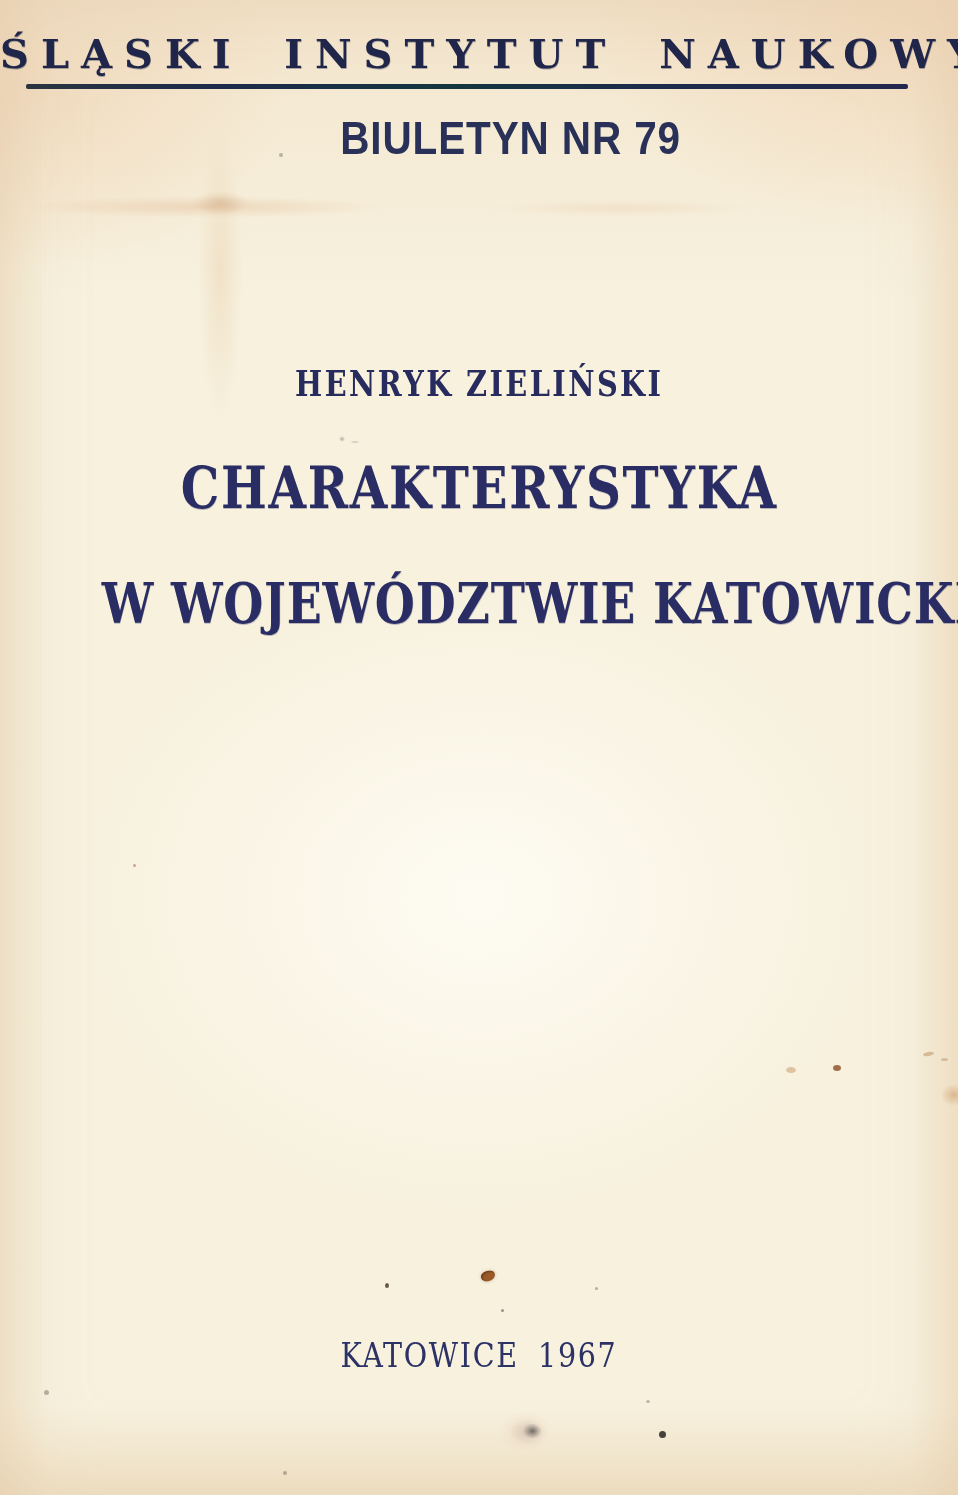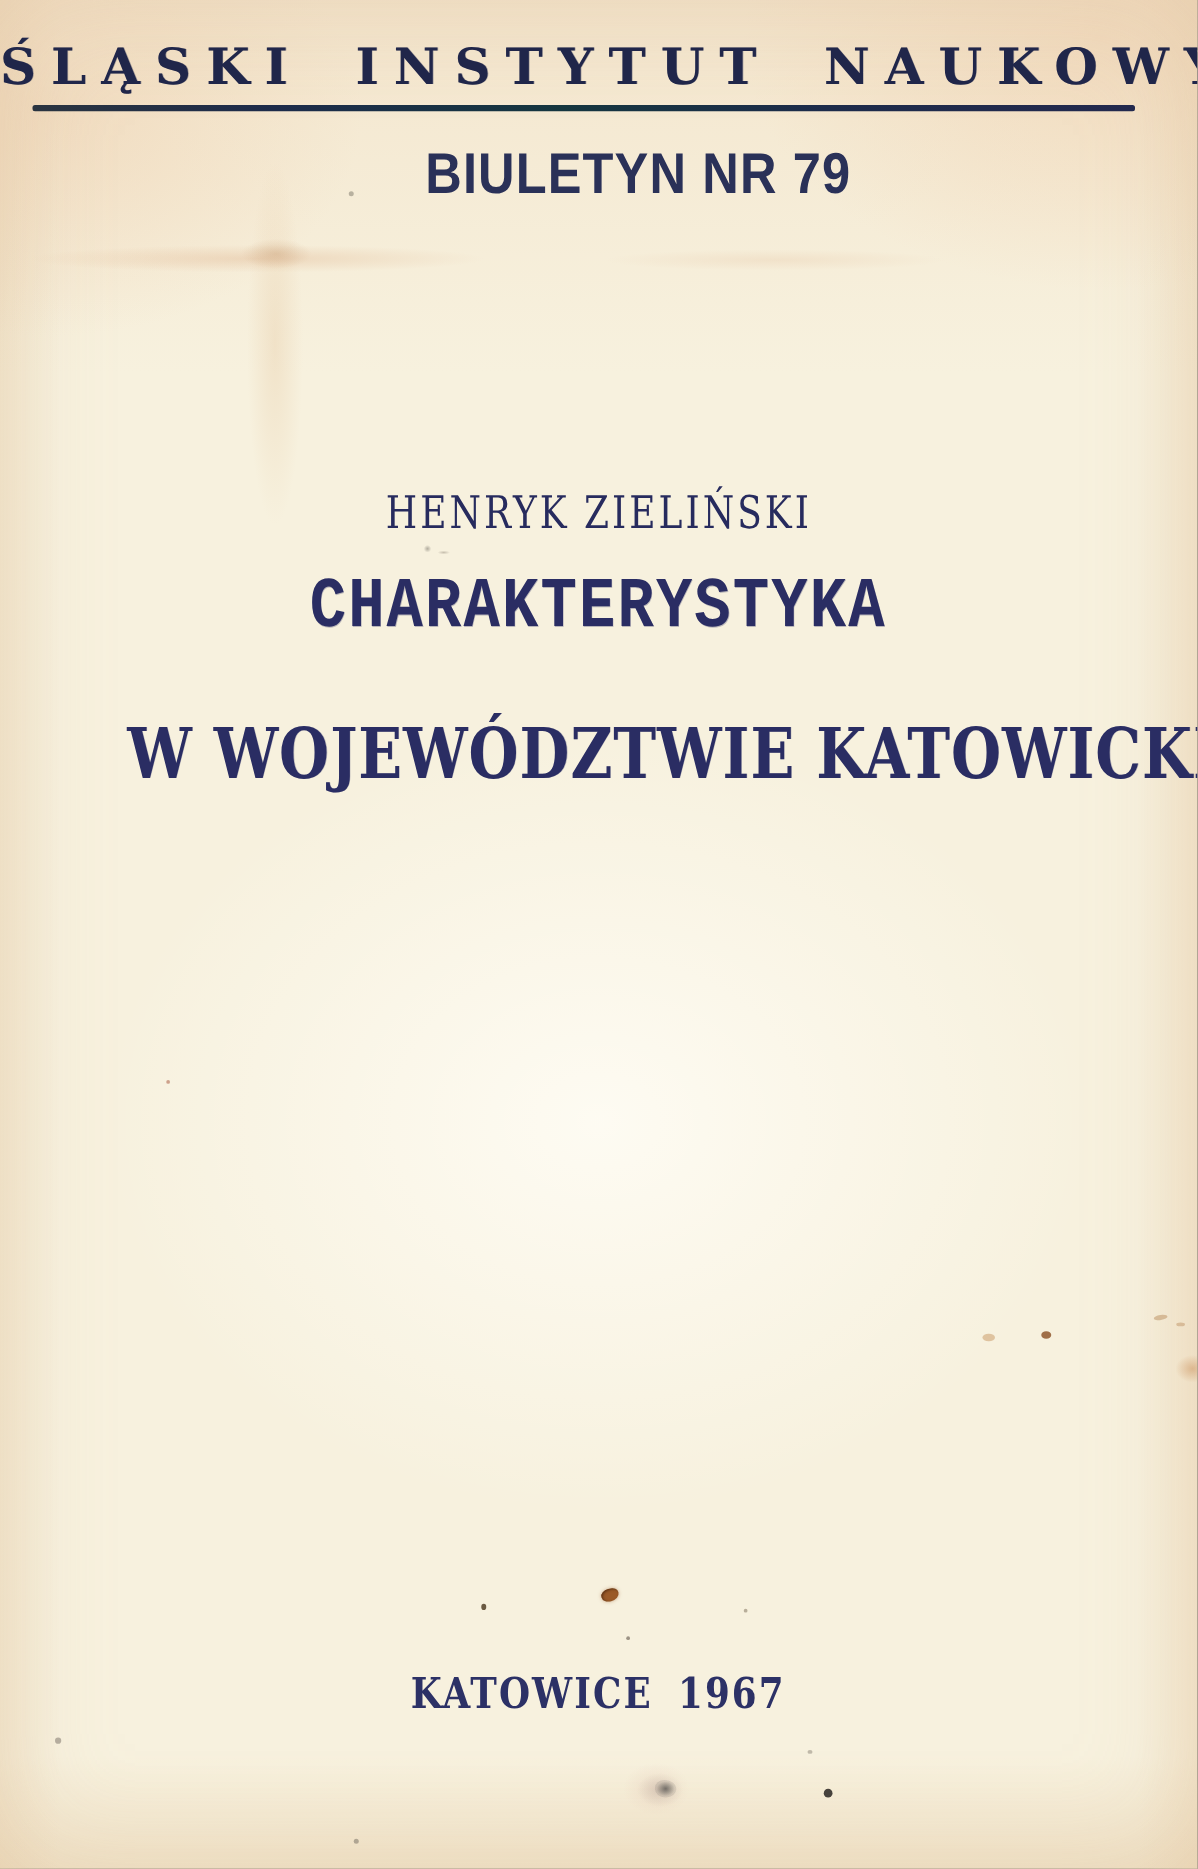--- a/index.html
+++ b/index.html
@@ -38,32 +38,32 @@
   .rule{
     position:absolute;left:26px;top:84px;width:882px;height:5px;border-radius:2px;
     background:linear-gradient(90deg,#2a3440 0%,#1c2b4a 22%,#14363f 48%,#1c2b4a 72%,#23294e 100%);
   }
   .series{
     top:115px;font-size:46px;font-weight:700;color:#2a3158;
     font-family:"Liberation Sans", sans-serif;letter-spacing:1px;margin-left:32px;
   }
   .series .scale{transform:scaleX(0.88);}
   .author{
-    top:365px;font-size:36px;font-weight:normal;color:#272b5e;letter-spacing:3px;margin-top:28px;
+    top:365px;font-size:36px;font-weight:bold;color:#272b5e;letter-spacing:3px;
   }
   .author .scale{transform:scaleX(0.80);}
   .title-line{font-weight:bold;color:#2a2d63;text-shadow:0.5px 0.5px 0 rgba(42,45,99,0.3);}
-  .title1{top:459px;font-size:57px;letter-spacing:2px;font-family:Liberation Mono, monospace;}
+  .title1{top:459px;font-size:57px;letter-spacing:2px;}
   .title1 .scale{transform:scaleX(0.85);}
   .title2{top:518px;font-size:53px;letter-spacing:2px;}
   .title2 .scale{transform:scaleX(0.87);}
   .title3{top:575px;font-size:56px;letter-spacing:1px;}
   .title3 .scale{transform:scaleX(0.82);}
   .imprint{
-    top:1338px;font-size:34px;font-weight:bold;color:#2c3166;
+    top:1338px;font-size:34px;font-weight:normal;color:#2c3166;
     letter-spacing:2px;word-spacing:10px;
   }
   .imprint .scale{transform:scaleX(0.84);}
 
   
   .blem{position:absolute;pointer-events:none;}
   .streak-v{
     left:192px;top:92px;width:56px;height:365px;border-radius:50%;
     background:radial-gradient(closest-side, rgba(226,192,150,0.30), rgba(226,192,150,0) 80%);
   }

